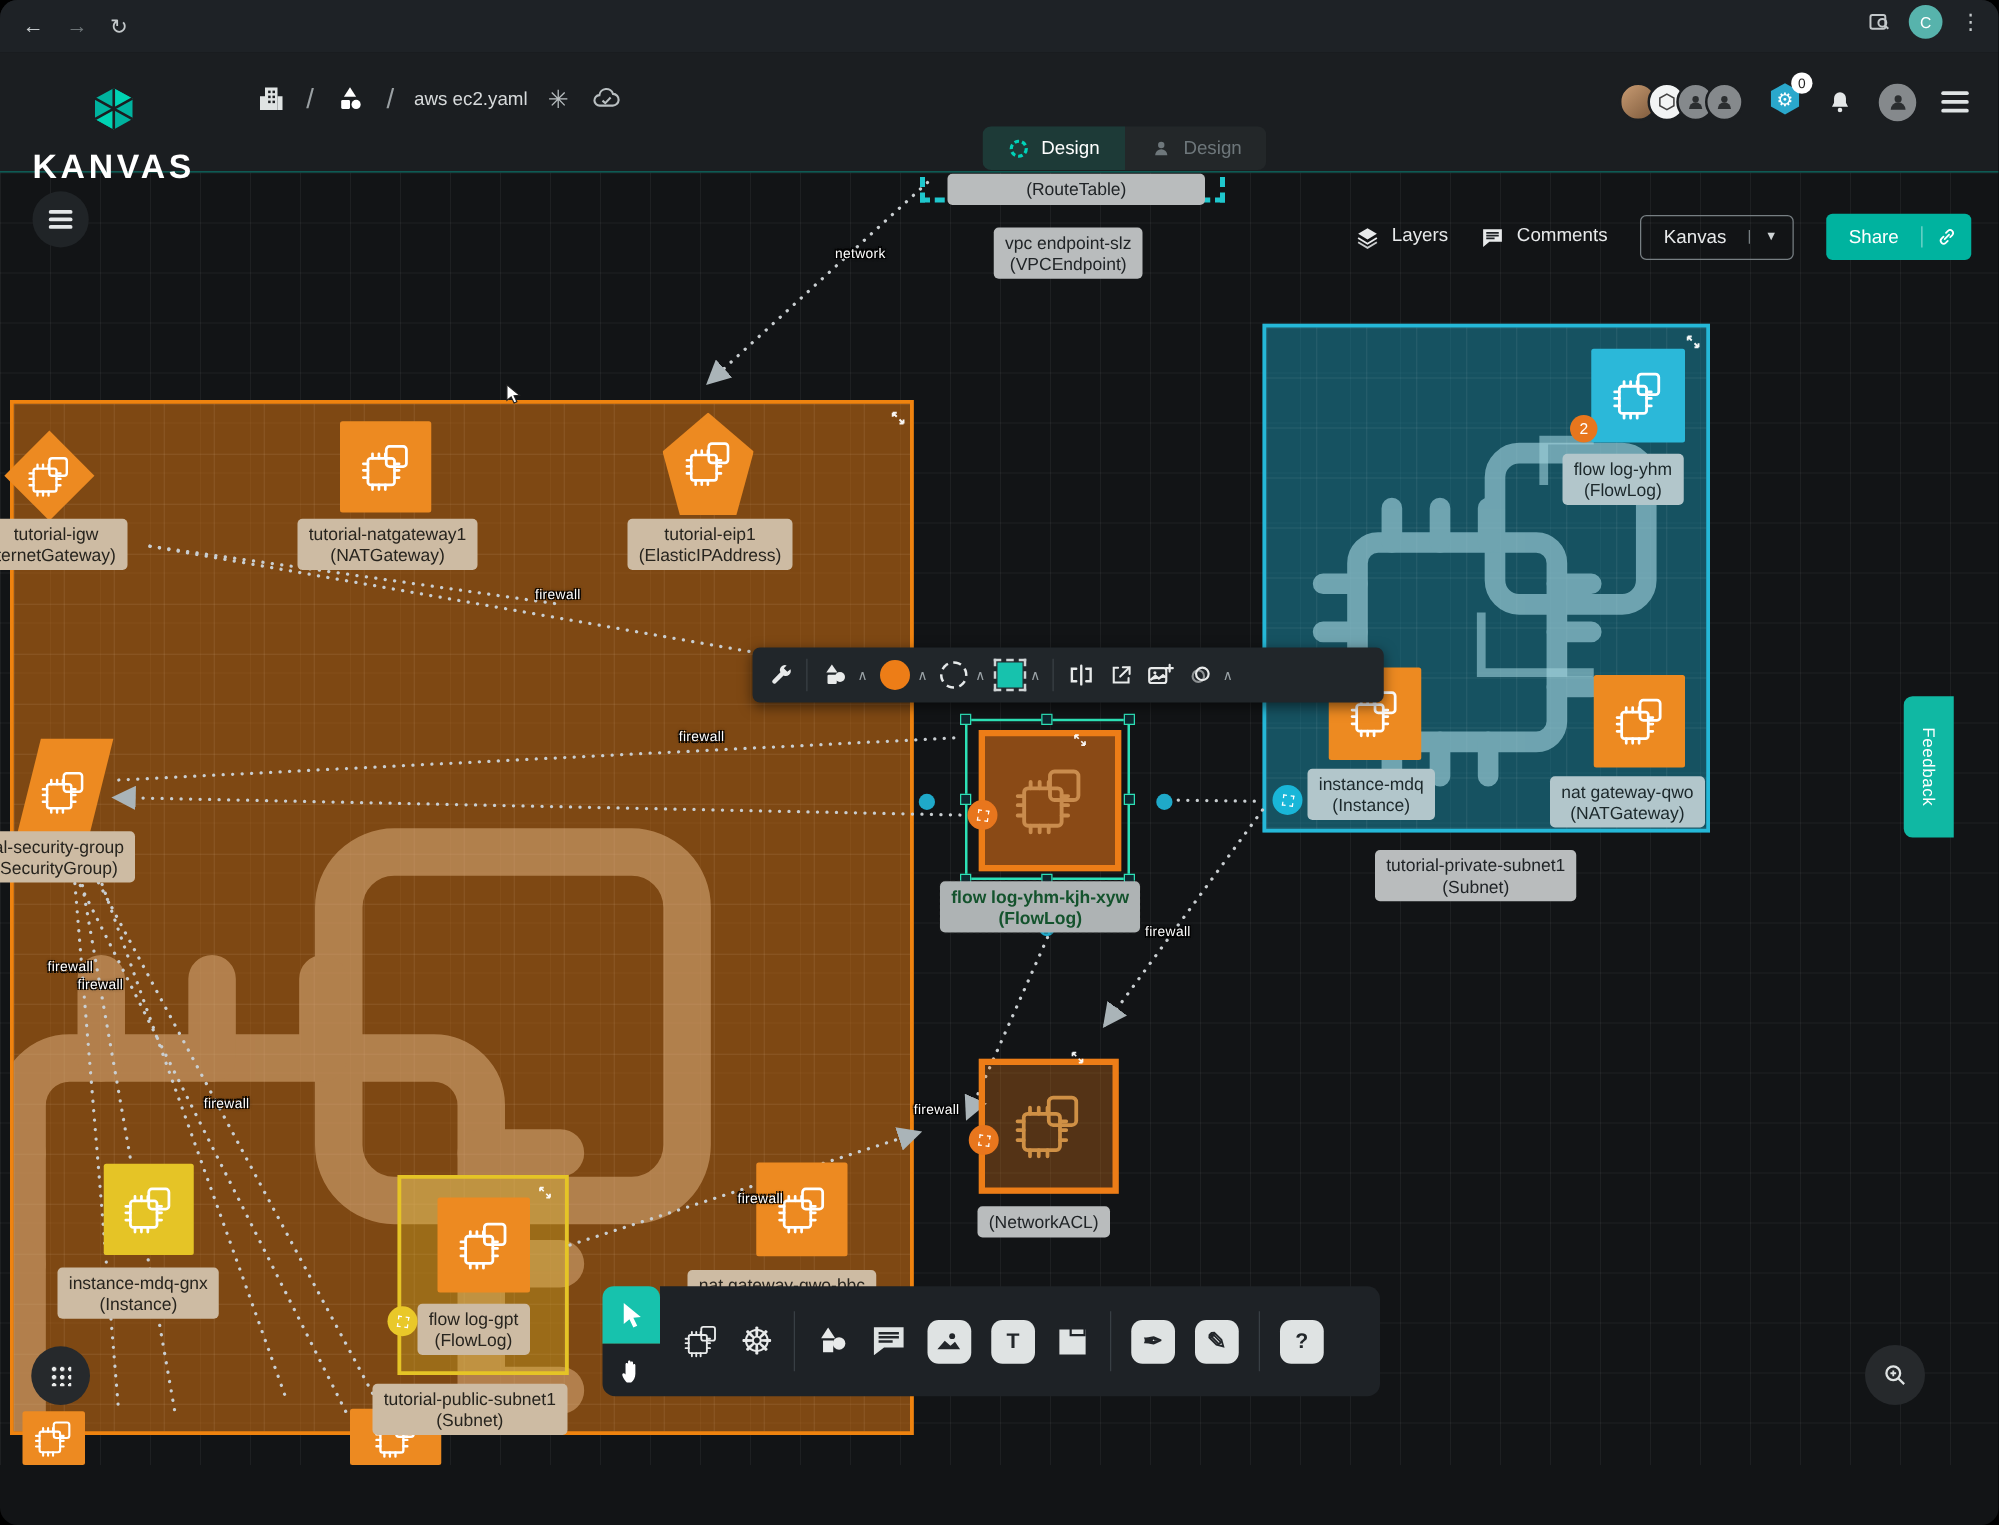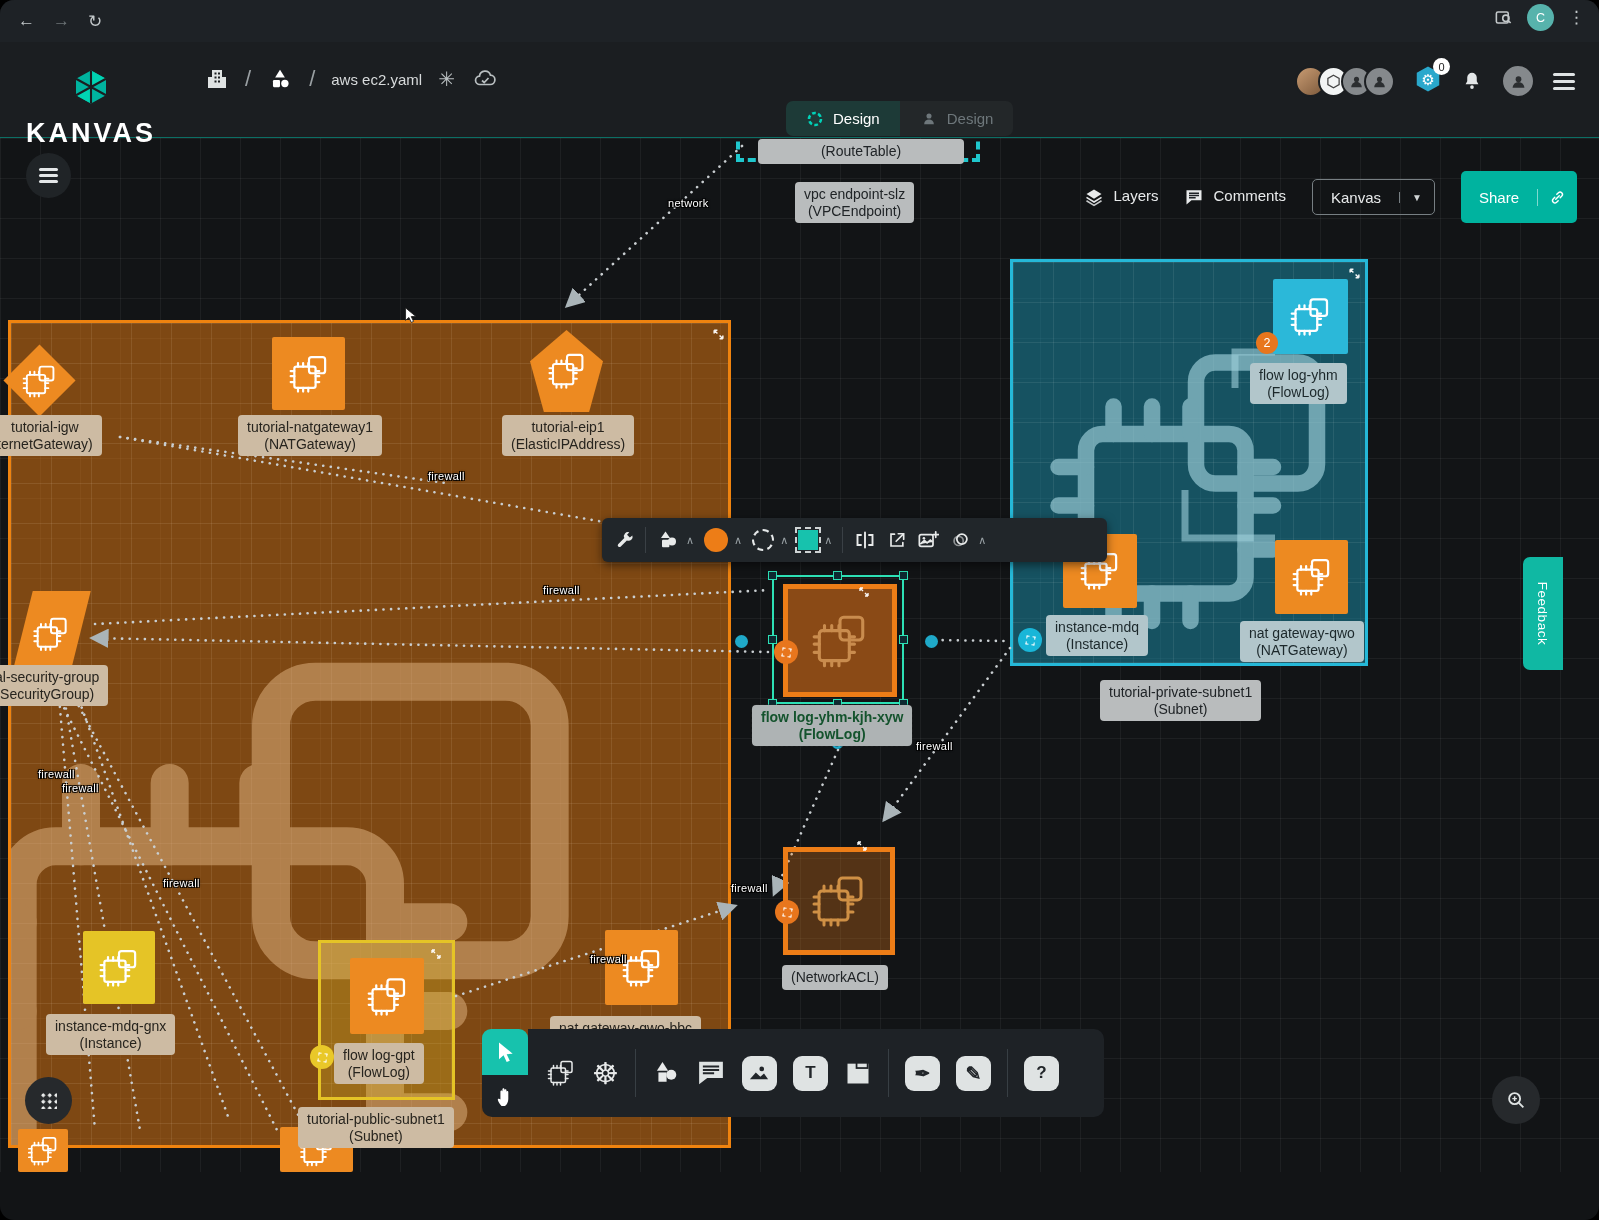--- a/index.html
+++ b/index.html
@@ -106,21 +106,21 @@
   .griddots { width:17px; height:17px; background-image:radial-gradient(#e8eaea 1.8px, transparent 2px); background-size:6.5px 6.5px; }
 
   .feedback { position:absolute; left:1523px; top:419px; width:40px; height:113px; background:#10b8a3; border-radius:7px 0 0 7px; z-index:8; display:flex; align-items:center; justify-content:center; }
   .feedback span { transform:rotate(90deg); color:#fff; font-size:13.5px; letter-spacing:.5px; white-space:nowrap; }
 
   .ctrl-row { position:absolute; right:22px; top:33px; z-index:8; display:flex; align-items:center; gap:26px; }
   .ctrl-item { display:flex; gap:9px; color:#e8eaeb; font-size:15px; }
   .actions-btn { display:flex; align-items:center; border:1px solid #777f83; border-radius:5px; height:36px; color:#e8eaeb; font-size:15px; }
   .actions-btn .lbl { padding:0 18px; }
   .actions-btn .car { padding:0 12px; border-left:1px solid #777f83; font-size:10px; color:#cfd4d5; }
-  .share-btn { display:flex; align-items:center; background:#00b39f; border-radius:5px; height:52px; color:#fff; font-size:15px;text-align:right; }
+  .share-btn { display:flex; align-items:center; background:#00b39f; border-radius:5px; height:37px; color:#fff; font-size:15px;text-align:right; }
   .share-btn .lbl { padding:0 18px; }
   .share-btn .seg { padding:0 11px; border-left:1px solid rgba(255,255,255,.5); display:flex; }
 
   .menu-fab { position:absolute; left:26px; top:15px; width:45px; height:45px; border-radius:50%; background:#202427; z-index:8; display:flex; flex-direction:column; align-items:center; justify-content:center; gap:3.5px; }
   .menu-fab span { width:19px; height:2.5px; background:#e4e7e8; border-radius:2px; }
 
   .rt-selbox { position:absolute; left:736px; top:-46px; width:244px; height:70px; border:4px dashed #1fc7cd; z-index:2; }
 </style>
 </head>
 <body>

